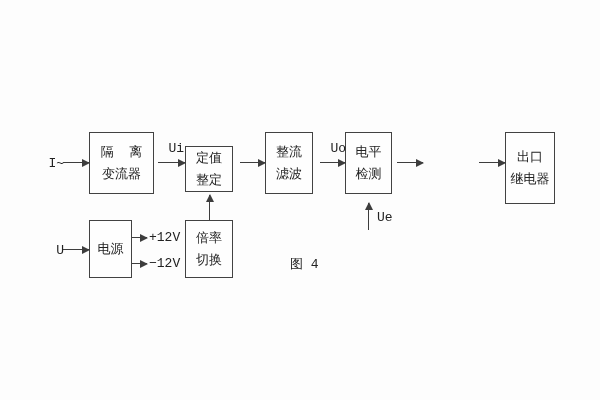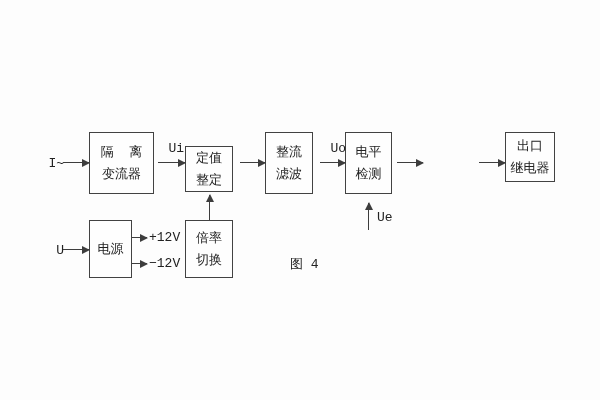--- a/index.html
+++ b/index.html
@@ -33,21 +33,21 @@
     <span>整定</span>
   </div>
   <div class="box" style="left:265px;top:120px;width:48px;height:62px">
     <span>整流</span>
     <span>滤波</span>
   </div>
   <div class="box" style="left:345px;top:120px;width:47px;height:62px">
     <span>电平</span>
     <span>检测</span>
   </div>
-  <div class="box" style="left:505px;top:120px;width:50px;height:50px">
+  <div class="box" style="left:505px;top:120px;width:50px;height:72px">
     <span>出口</span>
     <span>继电器</span>
   </div>
 
   <div class="box" style="left:89px;top:208px;width:43px;height:58px">
     <span>电源</span>
   </div>
   <div class="box" style="left:185px;top:208px;width:48px;height:58px">
     <span>倍率</span>
     <span>切换</span>

